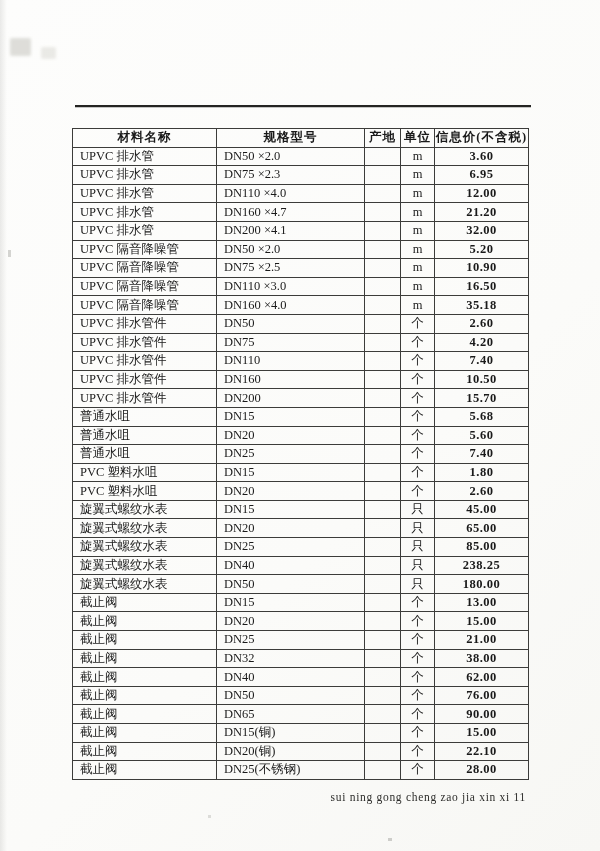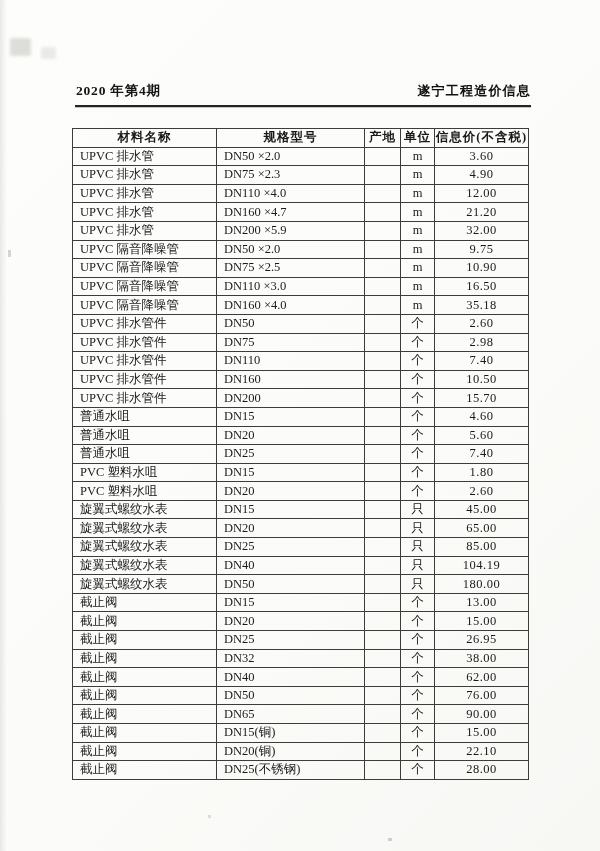--- a/index.html
+++ b/index.html
@@ -66,45 +66,41 @@
     overflow: hidden; white-space: nowrap;
   }
   table.price { border: 1.6px solid #2b2b29; }
   table.price th { font-weight: 600; letter-spacing: 1px; }
   table.price td.c0, table.price td.c1 { text-align: left; padding-left: 7px; }
   table.price .c0 { width: 143px; }
   table.price .c1 { width: 147px; }
   table.price .c2 { width: 35px; }
   table.price .c3 { width: 33px; margin-top: 28px; }
   table.price .c4 { width: 93px; }
-  table.price td.c4 { letter-spacing: .5px; }
+  table.price td.c4 { letter-spacing: .5px; font-weight: bold; }
 
   
   .pg-footer {
     position: absolute; left: 76px; top: 791px; width: 450px;
     text-align: right;
     font-size: 11.5px; letter-spacing: .7px; color: #2c2c2a;
   }
 </style>
 </head>
 <body>
 
 <div class="page">
 
   <div class="edge-shade"></div>
   <div class="smudge1"></div>
   <div class="smudge2"></div>
   <div class="speck1"></div>
   <div class="speck2"></div>
   <div class="speck3"></div>
 
-  <div class="pg-header">
-    <span class="issue">2020 年第4期</span>
-    <span class="publication">遂宁工程造价信息</span>
-  </div>
   <div class="header-rule"></div>
 
   <table class="price">
     <thead>
       <tr>
           <th class="c0">材料名称</th>
           <th class="c1">规格型号</th>
           <th class="c2">产地</th>
           <th class="c3">单位</th>
           <th class="c4">信息价(不含税)</th>
@@ -116,49 +112,49 @@
           <td class="c1">DN50 ×2.0</td>
           <td class="c2"></td>
           <td class="c3">m</td>
           <td class="c4">3.60</td>
         </tr>
         <tr>
           <td class="c0">UPVC 排水管</td>
           <td class="c1">DN75 ×2.3</td>
           <td class="c2"></td>
           <td class="c3">m</td>
-          <td class="c4">4.90</td>
+          <td class="c4">6.95</td>
         </tr>
         <tr>
           <td class="c0">UPVC 排水管</td>
           <td class="c1">DN110 ×4.0</td>
           <td class="c2"></td>
           <td class="c3">m</td>
           <td class="c4">12.00</td>
         </tr>
         <tr>
           <td class="c0">UPVC 排水管</td>
           <td class="c1">DN160 ×4.7</td>
           <td class="c2"></td>
           <td class="c3">m</td>
           <td class="c4">21.20</td>
         </tr>
         <tr>
           <td class="c0">UPVC 排水管</td>
-          <td class="c1">DN200 ×5.9</td>
+          <td class="c1">DN200 ×4.1</td>
           <td class="c2"></td>
           <td class="c3">m</td>
           <td class="c4">32.00</td>
         </tr>
         <tr>
           <td class="c0">UPVC 隔音降噪管</td>
           <td class="c1">DN50 ×2.0</td>
           <td class="c2"></td>
           <td class="c3">m</td>
-          <td class="c4">9.75</td>
+          <td class="c4">5.20</td>
         </tr>
         <tr>
           <td class="c0">UPVC 隔音降噪管</td>
           <td class="c1">DN75 ×2.5</td>
           <td class="c2"></td>
           <td class="c3">m</td>
           <td class="c4">10.90</td>
         </tr>
         <tr>
           <td class="c0">UPVC 隔音降噪管</td>
@@ -179,21 +175,21 @@
           <td class="c1">DN50</td>
           <td class="c2"></td>
           <td class="c3">个</td>
           <td class="c4">2.60</td>
         </tr>
         <tr>
           <td class="c0">UPVC 排水管件</td>
           <td class="c1">DN75</td>
           <td class="c2"></td>
           <td class="c3">个</td>
-          <td class="c4">2.98</td>
+          <td class="c4">4.20</td>
         </tr>
         <tr>
           <td class="c0">UPVC 排水管件</td>
           <td class="c1">DN110</td>
           <td class="c2"></td>
           <td class="c3">个</td>
           <td class="c4">7.40</td>
         </tr>
         <tr>
           <td class="c0">UPVC 排水管件</td>
@@ -207,21 +203,21 @@
           <td class="c1">DN200</td>
           <td class="c2"></td>
           <td class="c3">个</td>
           <td class="c4">15.70</td>
         </tr>
         <tr>
           <td class="c0">普通水咀</td>
           <td class="c1">DN15</td>
           <td class="c2"></td>
           <td class="c3">个</td>
-          <td class="c4">4.60</td>
+          <td class="c4">5.68</td>
         </tr>
         <tr>
           <td class="c0">普通水咀</td>
           <td class="c1">DN20</td>
           <td class="c2"></td>
           <td class="c3">个</td>
           <td class="c4">5.60</td>
         </tr>
         <tr>
           <td class="c0">普通水咀</td>
@@ -263,21 +259,21 @@
           <td class="c1">DN25</td>
           <td class="c2"></td>
           <td class="c3">只</td>
           <td class="c4">85.00</td>
         </tr>
         <tr>
           <td class="c0">旋翼式螺纹水表</td>
           <td class="c1">DN40</td>
           <td class="c2"></td>
           <td class="c3">只</td>
-          <td class="c4">104.19</td>
+          <td class="c4">238.25</td>
         </tr>
         <tr>
           <td class="c0">旋翼式螺纹水表</td>
           <td class="c1">DN50</td>
           <td class="c2"></td>
           <td class="c3">只</td>
           <td class="c4">180.00</td>
         </tr>
         <tr>
           <td class="c0">截止阀</td>
@@ -291,21 +287,21 @@
           <td class="c1">DN20</td>
           <td class="c2"></td>
           <td class="c3">个</td>
           <td class="c4">15.00</td>
         </tr>
         <tr>
           <td class="c0">截止阀</td>
           <td class="c1">DN25</td>
           <td class="c2"></td>
           <td class="c3">个</td>
-          <td class="c4">26.95</td>
+          <td class="c4">21.00</td>
         </tr>
         <tr>
           <td class="c0">截止阀</td>
           <td class="c1">DN32</td>
           <td class="c2"></td>
           <td class="c3">个</td>
           <td class="c4">38.00</td>
         </tr>
         <tr>
           <td class="c0">截止阀</td>
@@ -345,14 +341,15 @@
         <tr>
           <td class="c0">截止阀</td>
           <td class="c1">DN25(不锈钢)</td>
           <td class="c2"></td>
           <td class="c3">个</td>
           <td class="c4">28.00</td>
         </tr>
       </tbody>
   </table>
 
+  <div class="pg-footer">sui ning gong cheng zao jia xin xi 11</div>
 
 </div>
 
 </body></html>

